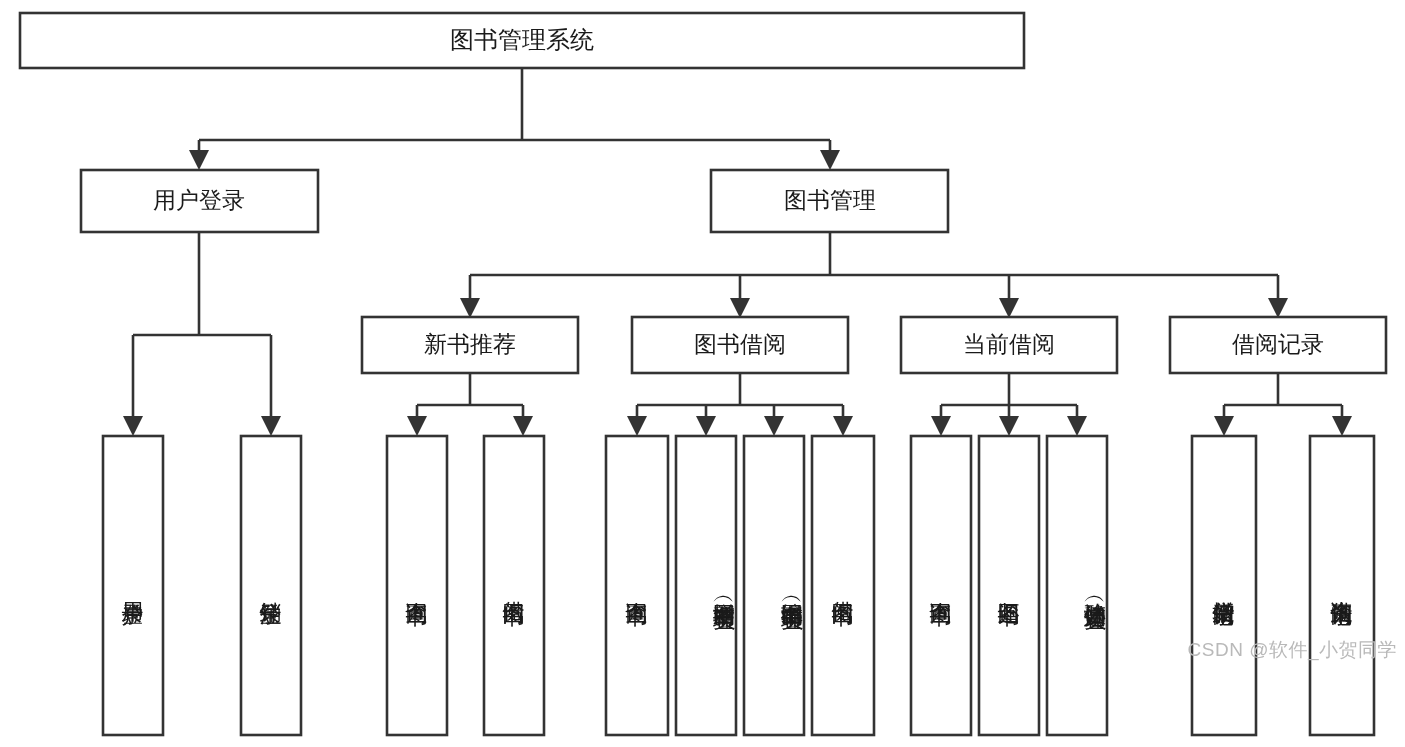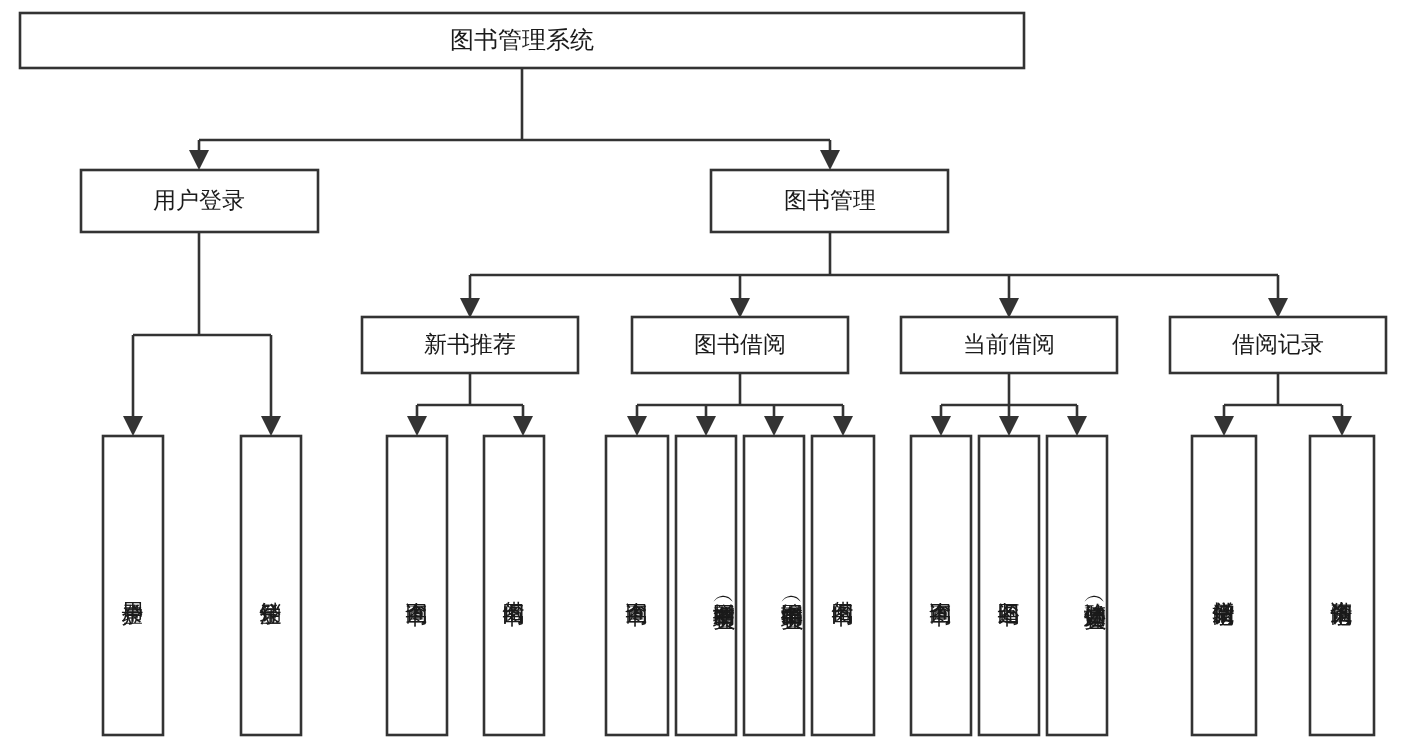--- a/index.html
+++ b/index.html
@@ -225,14 +225,15 @@
   <div class="leaf-label" style="left:744px; top:436px; width:60px; height:299px; align-items:flex-start; padding-top:8px; box-sizing:border-box;">编辑图书（管理员）</div>
   <div class="leaf-label" style="left:812px; top:436px; width:62px; height:299px;">借阅图书</div>
 
   <div class="leaf-label" style="left:911px; top:436px; width:60px; height:299px;">查询图书</div>
   <div class="leaf-label" style="left:979px; top:436px; width:60px; height:299px;">归还图书</div>
   <div class="leaf-label" style="left:1047px; top:436px; width:60px; height:299px; align-items:flex-start; padding-top:8px; box-sizing:border-box;">确认归还（管理员）</div>
 
   <div class="leaf-label" style="left:1192px; top:436px; width:64px; height:299px;">新增借阅记录</div>
   <div class="leaf-label" style="left:1310px; top:436px; width:64px; height:299px;">查询借阅记录</div>
 
+  <div class="watermark">CSDN @软件_小贺同学</div>
 
 </div>
 
 </body></html>

